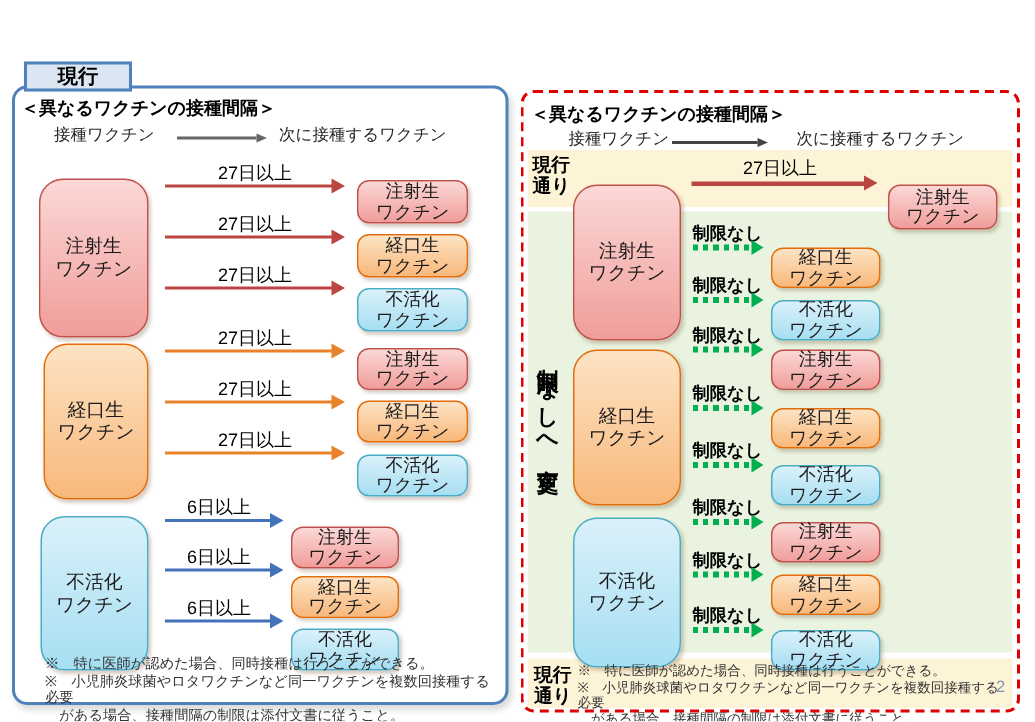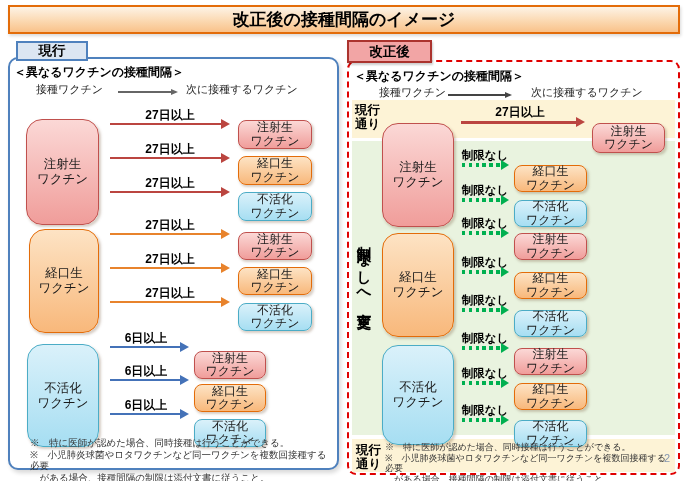--- a/index.html
+++ b/index.html
@@ -35,21 +35,21 @@
 
   .srcbox,.tbox{position:absolute;display:flex;align-items:center;justify-content:center;
     text-align:center;white-space:pre-line;color:#1a1a1a;
     box-shadow:1.5px 2px 2.5px rgba(110,80,50,.28);z-index:2;margin-top:18px;}
   .srcbox{border-radius:16px;font-size:12.5px;line-height:15px;}
   .tbox{border-radius:8px;font-size:12px;line-height:13.5px;}
   .pink{background:linear-gradient(180deg,#fbd8d6 0%,#f09d9a 100%);border:1.5px solid #c0504d;}
   .orange{background:linear-gradient(180deg,#fde3c4 0%,#f8b87b 100%);border:1.5px solid #e36c09;}
   .blue{background:linear-gradient(180deg,#daf1fa 0%,#a6def2 100%);border:1.5px solid #4bacc6;}
 
-  .alabel{position:absolute;text-align:center;font-size:12px;font-weight:bold;color:#000;z-index:3;white-space:nowrap;}
+  .alabel{position:absolute;text-align:center;font-size:12px;font-weight:normal;color:#000;z-index:3;white-space:nowrap;}
   .nl-label{position:absolute;text-align:center;font-size:11.5px;font-weight:bold;color:#000;z-index:3;white-space:nowrap;}
 
   .arr{position:absolute;height:0;z-index:3;}
   .arr .line{position:absolute;left:0;right:7px;top:-1.3px;height:2.6px;background:var(--c);}
   .arr .head{position:absolute;right:0;top:-5.5px;width:0;height:0;
              border-left:9px solid var(--c);border-top:5.5px solid transparent;border-bottom:5.5px solid transparent;}
   .arr.thick .line{height:3px;top:-1.5px;}
   .arr.thin .line{height:1.2px;top:-0.6px;background:var(--c);}
   .arr.thin .head{border-left:7px solid var(--c);border-top:3.5px solid transparent;border-bottom:3.5px solid transparent;top:-3.5px;}
   .arr.dotted .line{height:3.4px;top:-1.7px;
@@ -62,29 +62,23 @@
           font-size:14.5px;font-weight:bold;letter-spacing:3.5px;color:#000;z-index:3;}
   .note{position:absolute;font-size:9.5px;line-height:11.5px;color:#333;white-space:pre-line;z-index:3;}
   .note-sm{font-size:9px;line-height:10.5px;}
   .pagenum{position:absolute;left:664px;top:452px;font-size:11px;color:#8496b0;z-index:5;}
 </style>
 </head>
 <body>
 
 <div class="stage">
 
-  <div class="title-bar">
-    <span>改正後の接種間隔のイメージ</span>
-  </div>
 
   <div class="tab tab-left">
     <span>現行</span>
-  </div>
-  <div class="tab tab-right">
-    <span>改正後</span>
   </div>
 
   <div class="panel panel-left">
     <div class="sec-title" style="left:4px;top:5px">＜異なるワクチンの接種間隔＞</div>
     <div class="hdr-label" style="left:26px;top:23px">接種ワクチン</div>
     <div class="arr thin" style="--c:#666;left:108px;top:33px;width:60px">
         <span class="line"></span>
         <span class="head"></span>
       </div>
     <div class="hdr-label" style="left:176px;top:23px">次に接種するワクチン</div>

